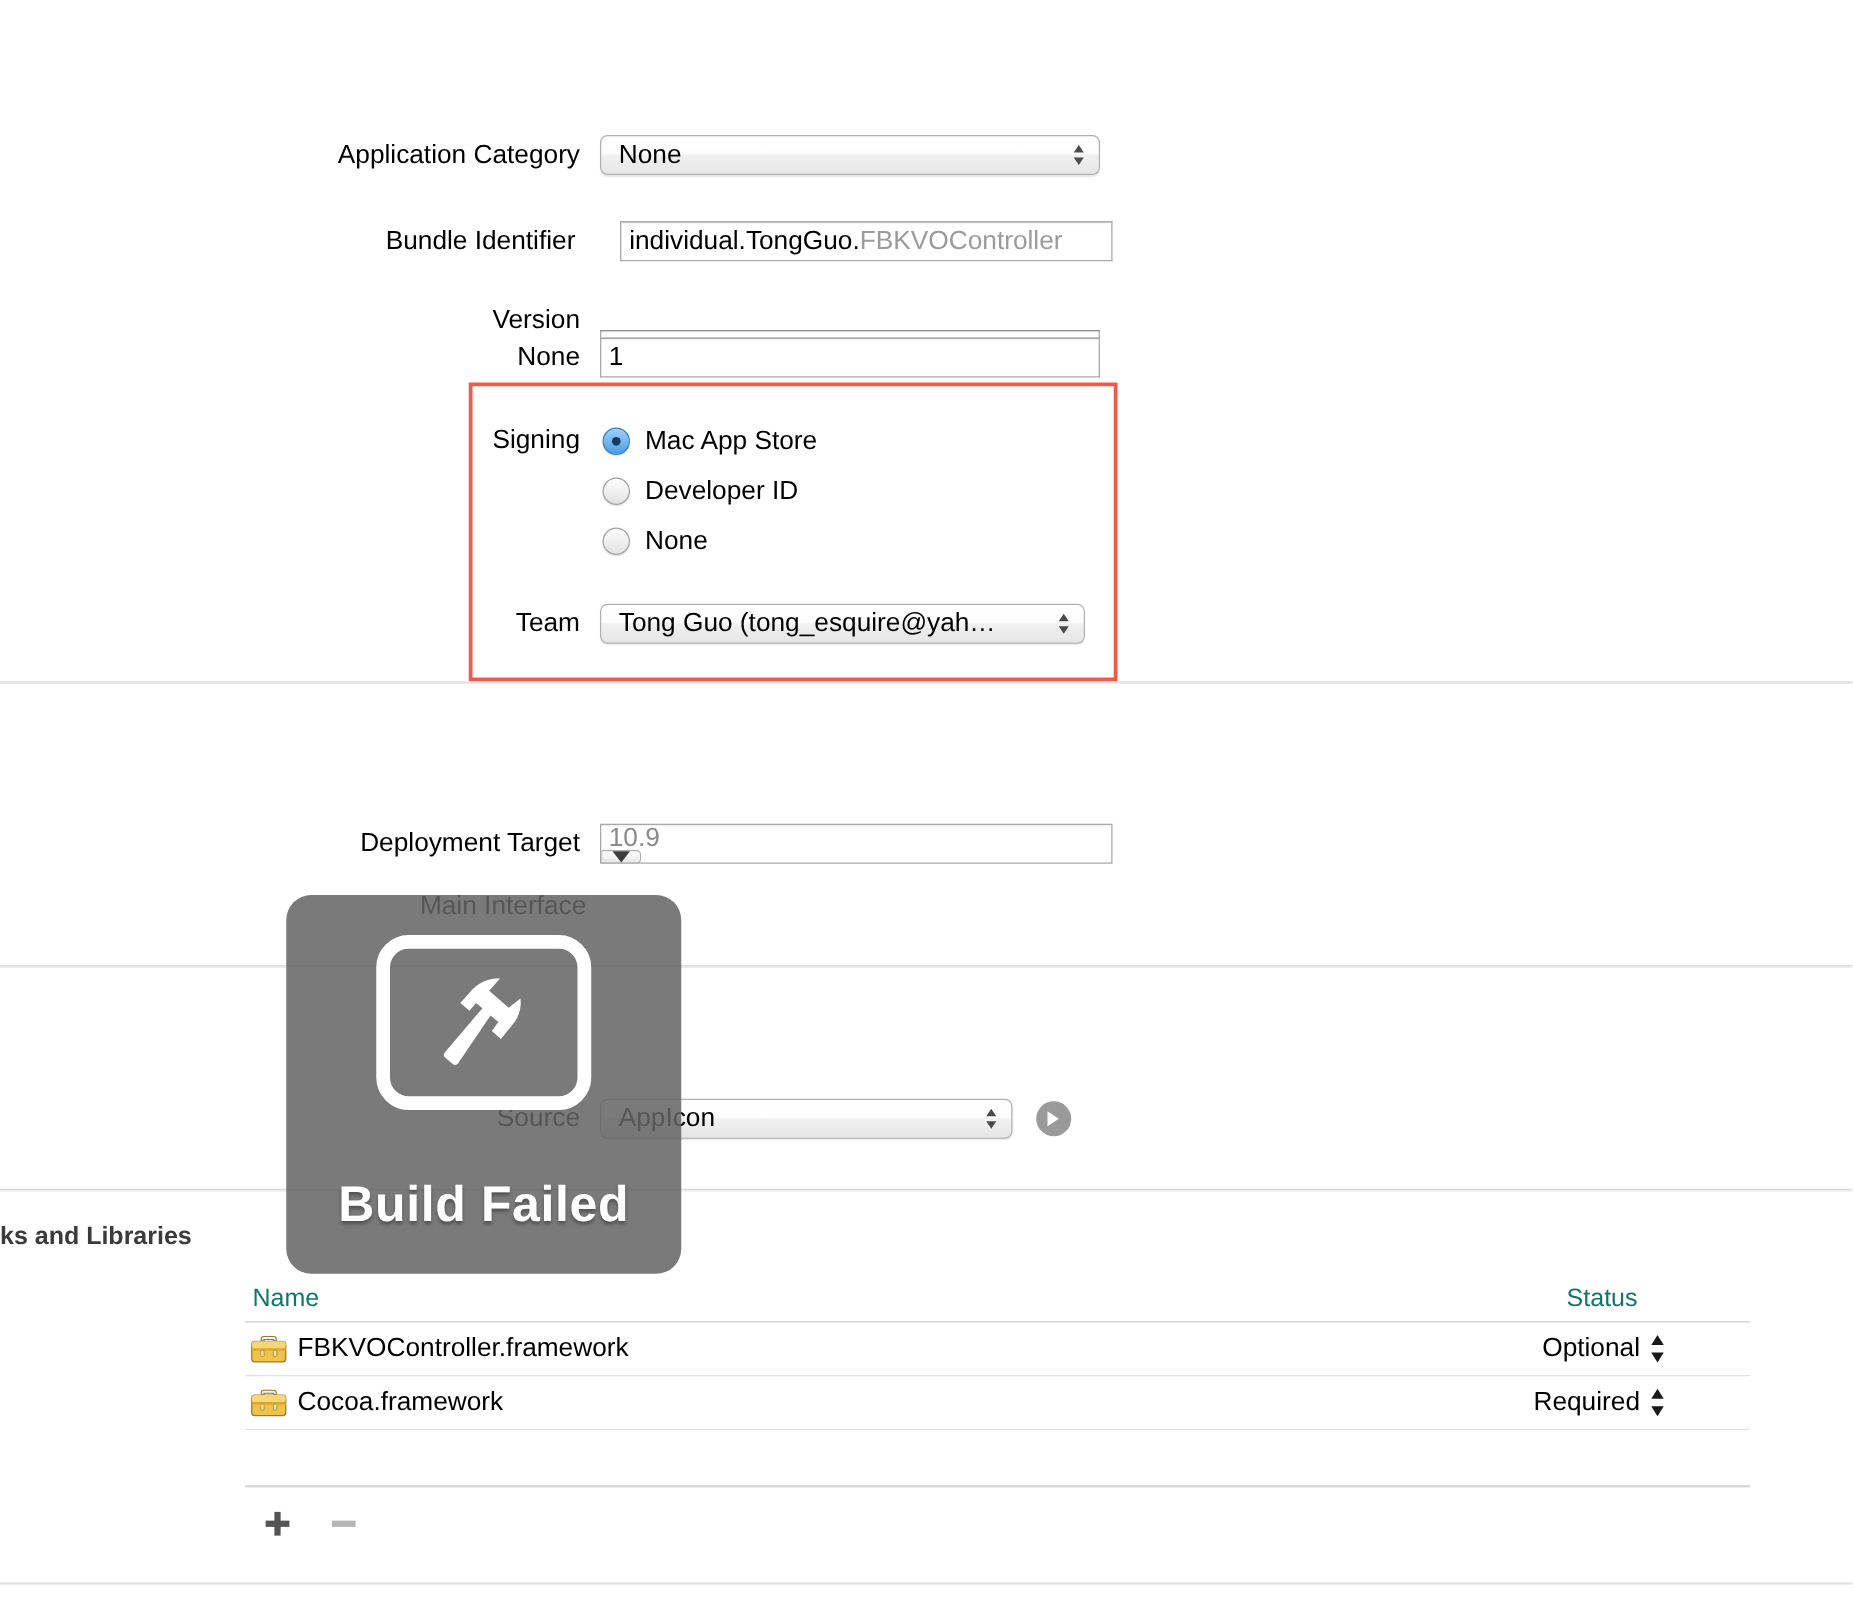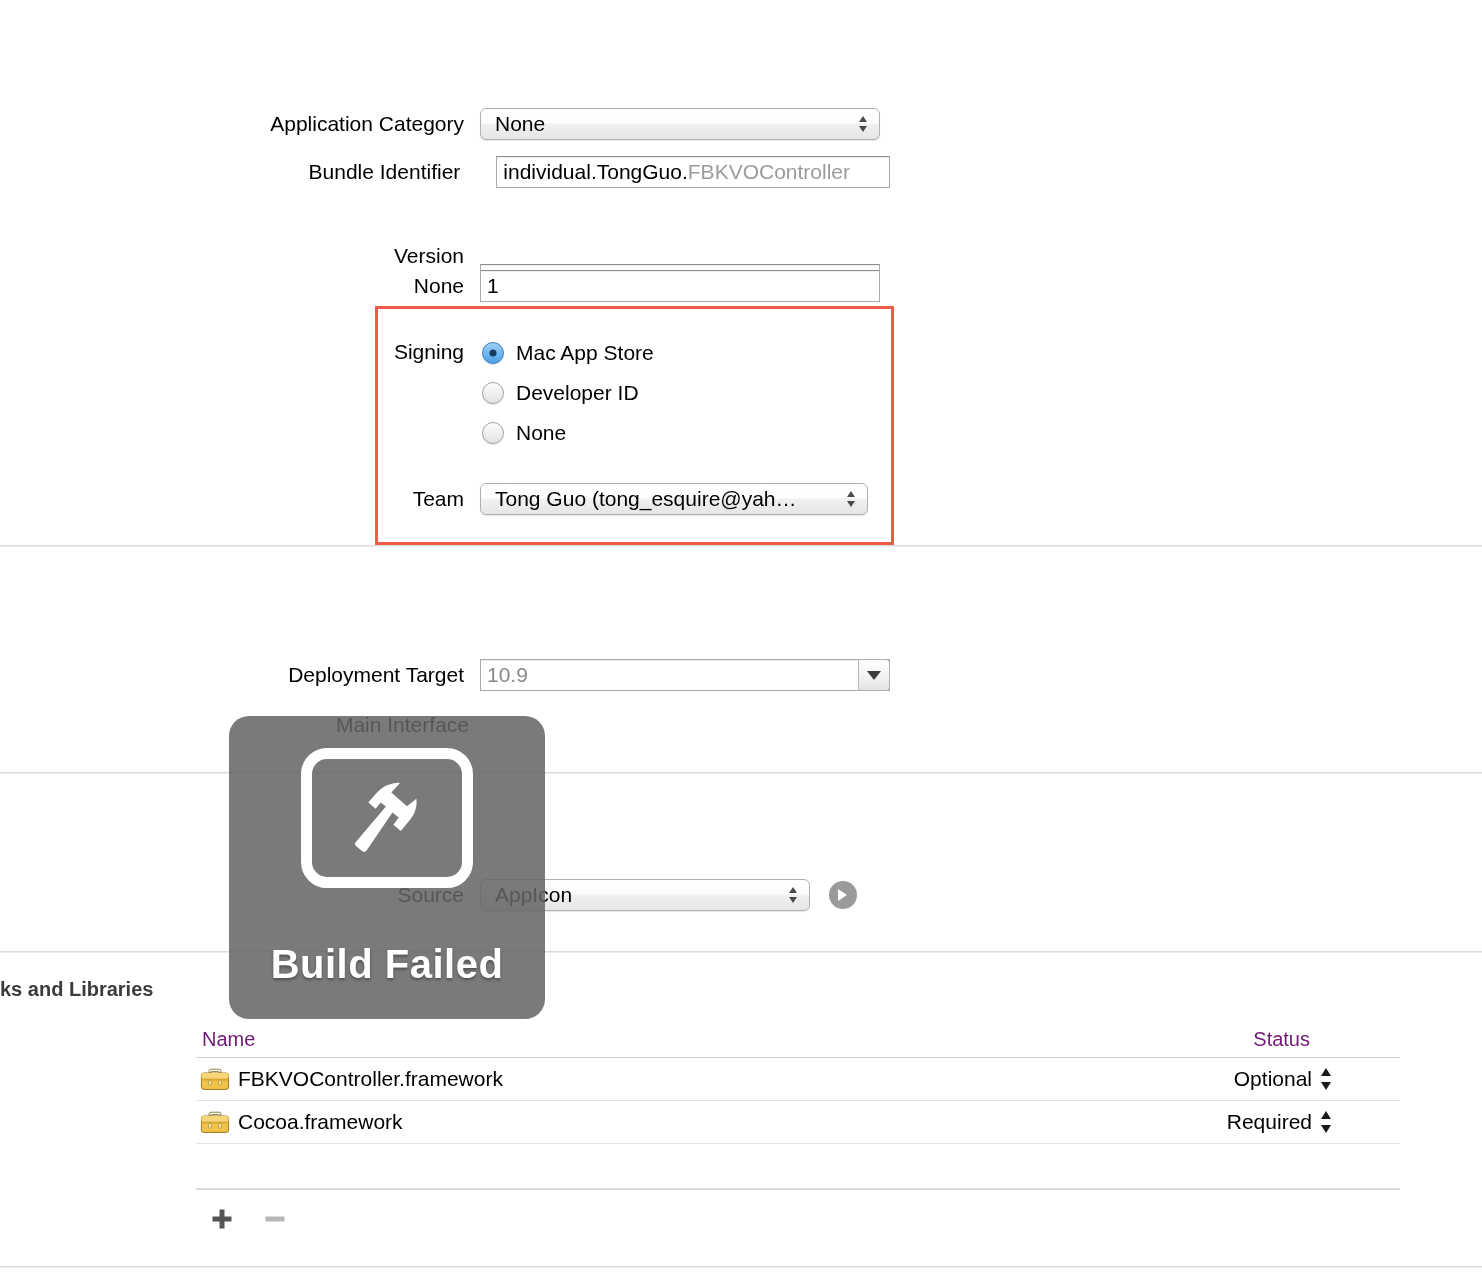--- a/index.html
+++ b/index.html
@@ -152,21 +152,21 @@
     font-weight: bold;
     color: #3b3b3b;
     white-space: nowrap;
   }
 
   
   .tbl { position: absolute; }
   .tbl .hdr {
     display: flex;
     font-size: 20px;
-    color: #701a75;
+    color: #0f766e;
     padding-bottom: 6px;
   }
   .tbl .hdr .c-name { padding-left: 6px; }
   .tbl .hdr .c-status { margin-left: auto; padding-right: 90px; }
   .tbl .rule { height: 1px; background: #cfcfcf; }
   .tbl .trow {
     display: flex; align-items: center;
     height: 43px;
     border-bottom: 1px solid #e2e2e2;
     font-size: 21px;
@@ -252,21 +252,21 @@
 <div class="page">
 
   <div class="row" style="left:240px; top:108px; width:650px;">
     <div class="lbl" style="width:240px;">Application Category</div>
     <div class="popup" style="width:400px;">
       <span>None</span>
       <span class="updown"></span>
     </div>
   </div>
 
-  <div class="row" style="left:240px; top:156px; width:650px;gap:20px;">
+  <div class="row" style="left:240px; top:177px; width:650px;gap:20px;">
     <div class="lbl" style="width:240px;">Bundle Identifier</div>
     <div class="tfield" style="width:400px;">
       <span>individual.TongGuo.</span>
         <span class="ghost">FBKVOController</span>
     </div>
   </div>
 
   <div class="row" style="left:240px; top:216px; width:650px;">
     <div class="lbl" style="width:240px;">Version</div>
     <div class="tfield" style="width:400px;margin-top:48px;">
@@ -305,21 +305,21 @@
       <span class="updown"></span>
     </div>
   </div>
 
   <div class="redbox" style="left:375px; top:306px; width:519px; height:239px;"></div>
 
   <div class="divider" style="top:545px;"></div>
 
   <div class="row" style="left:265px; top:659px; width:665px;">
     <div class="lbl" style="width:215px;">Deployment Target</div>
-    <div class="combo" style="width:410px;">
+    <div class="combo" style="width:410px;flex-direction:column;">
       <div class="val dim">10.9</div>
       <div class="arrowbox">
           <i></i>
         </div>
     </div>
   </div>
 
   <div class="row" style="left:265px; top:713px; width:665px;">
     <div class="lbl" style="width:220px;">Main Interface</div>
   </div>

